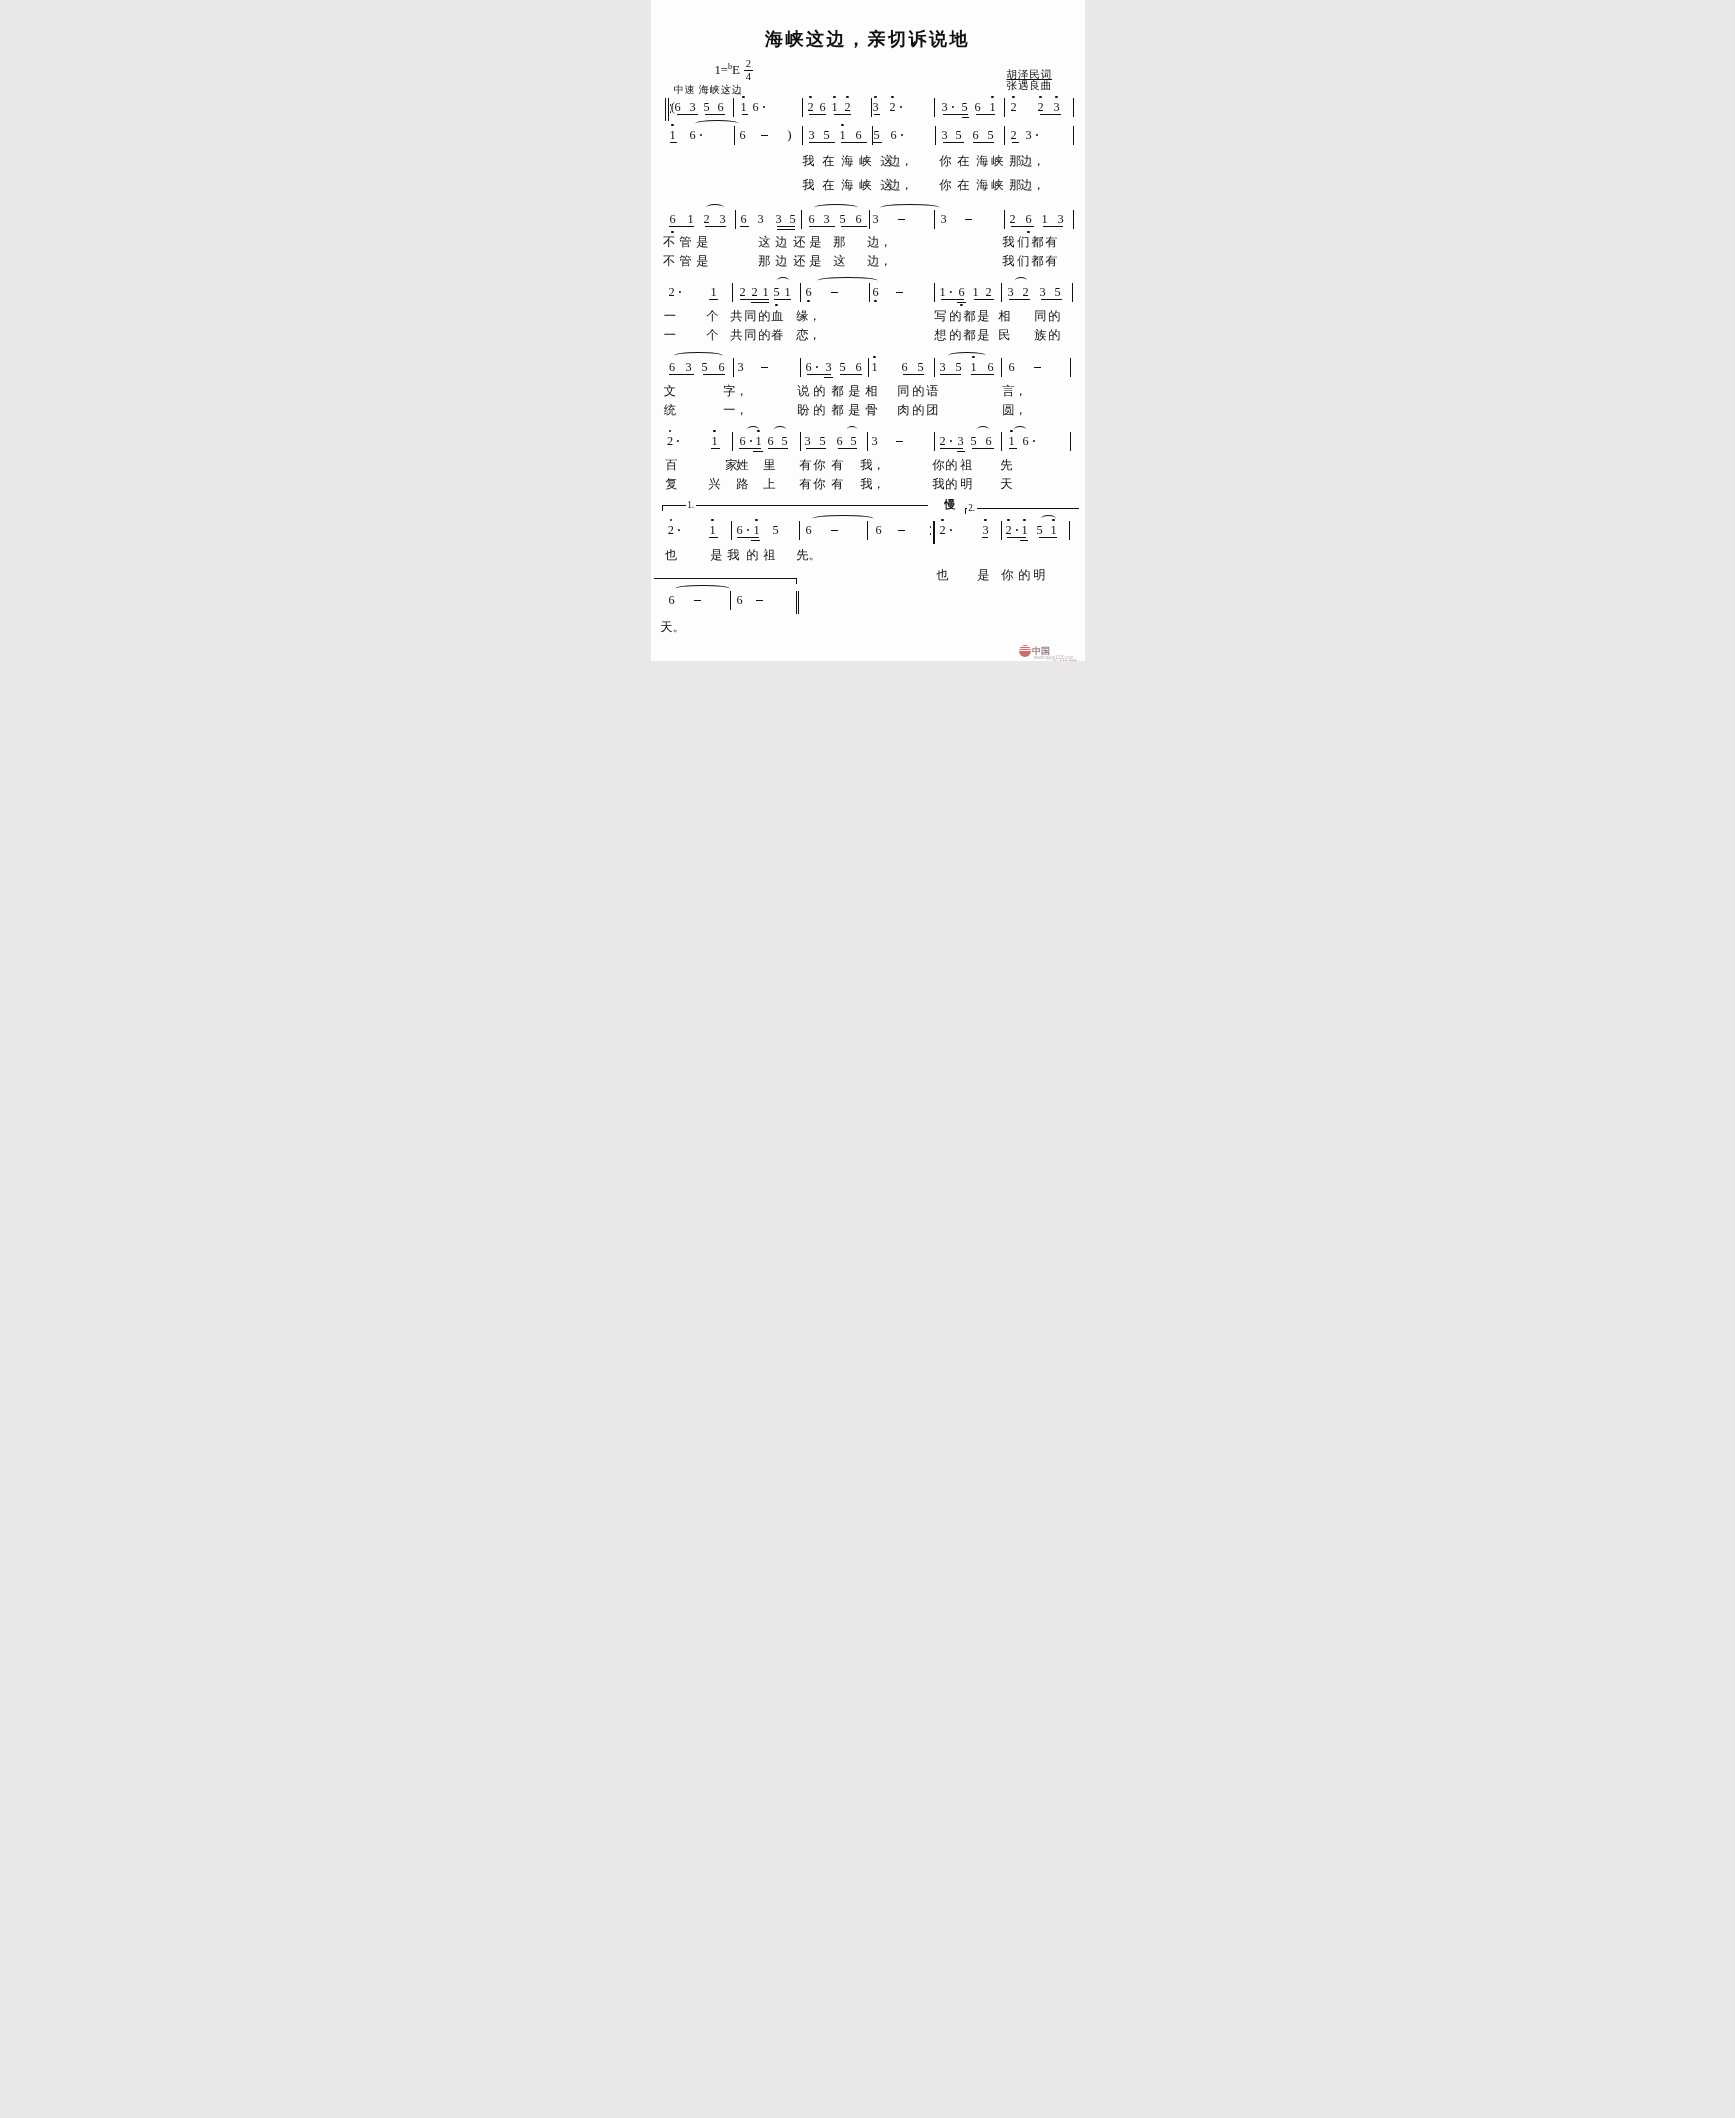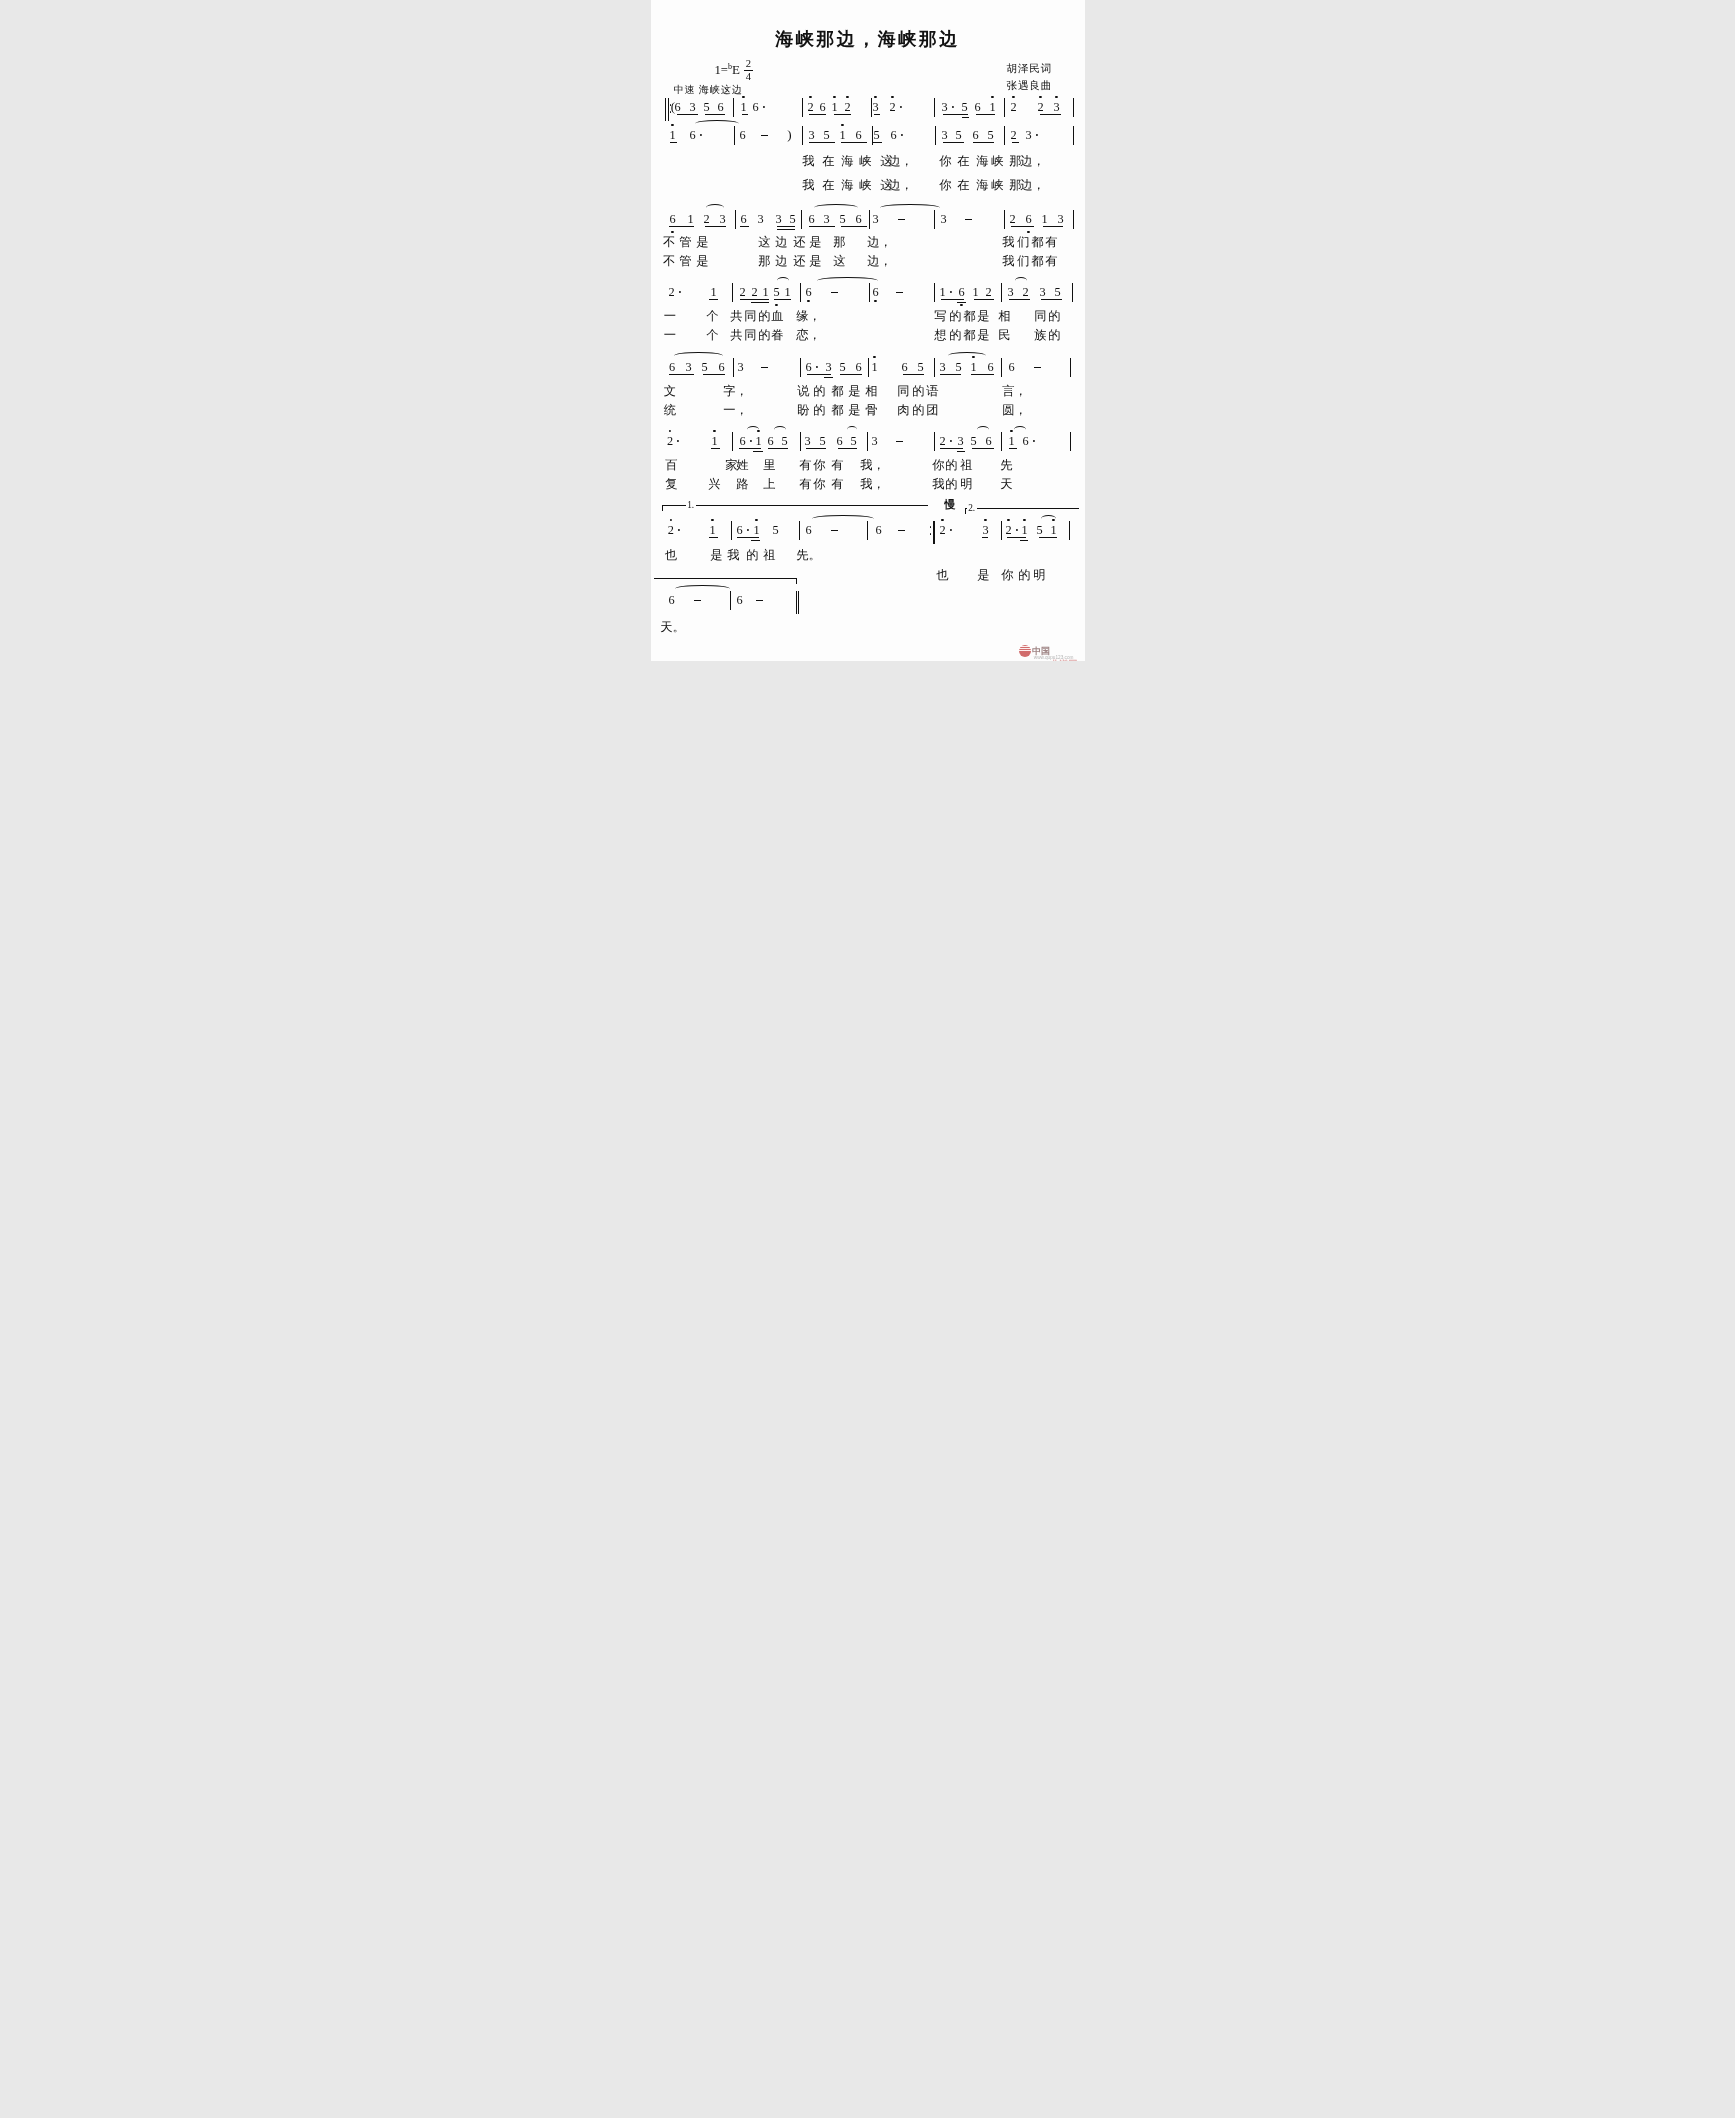--- a/index.html
+++ b/index.html
@@ -37,27 +37,27 @@
   .wm-logo{position:absolute;left:0;top:0.8px;width:12px;height:12px;border-radius:50%;
            background:repeating-linear-gradient(180deg,#c95252 0 1.3px,#fdecec 1.3px 2.1px);opacity:.85;}
   .wm-cn1{position:absolute;left:13.6px;top:0.8px;font-size:9px;font-weight:bold;color:#9f8585;}
   .wm-cn2{position:absolute;left:32px;top:14px;font-size:9px;font-weight:bold;color:#e0aaaa;}
   .wm-url{position:absolute;left:15.3px;top:11.4px;font-size:4.7px;color:#b5b5b5;font-family:"Liberation Sans","DejaVu Sans",sans-serif;}
 </style>
 </head>
 <body>
 
 <div class="page">
-  <div class="title">海峡那边，海峡那边</div>
+  <div class="title">海峡这边，亲切诉说地</div>
 
   <div class="keysig">
     <span class="k1"><span>1</span><span>=</span></span><span class="kflat">b</span><span class="knote">E</span><span class="frac"><span class="fn">2</span><span class="fd">4</span></span>
   </div>
 
-  <div class="credit" style="top:62px;">胡泽民词</div>
+  <div class="credit" style="top:68px;text-decoration:underline;">胡泽民词</div>
   <div class="credit" style="top:79px;">张遇良曲</div>
   <div class="tempo">中速  海峡这边</div>
 
   <div id="score">
       <div class="music-line" style="top: 100px;">
         <div class="bar tall heavy" style="left: 14px;"></div>
         <div class="bar tall" style="left: 17px;"></div>
         <div class="rdot" style="left: 19px; top: 4.2px;"></div>
         <div class="rdot" style="left: 19px; top: 11px;"></div>
         <div class="paren" style="left: 22.5px;">(</div>

